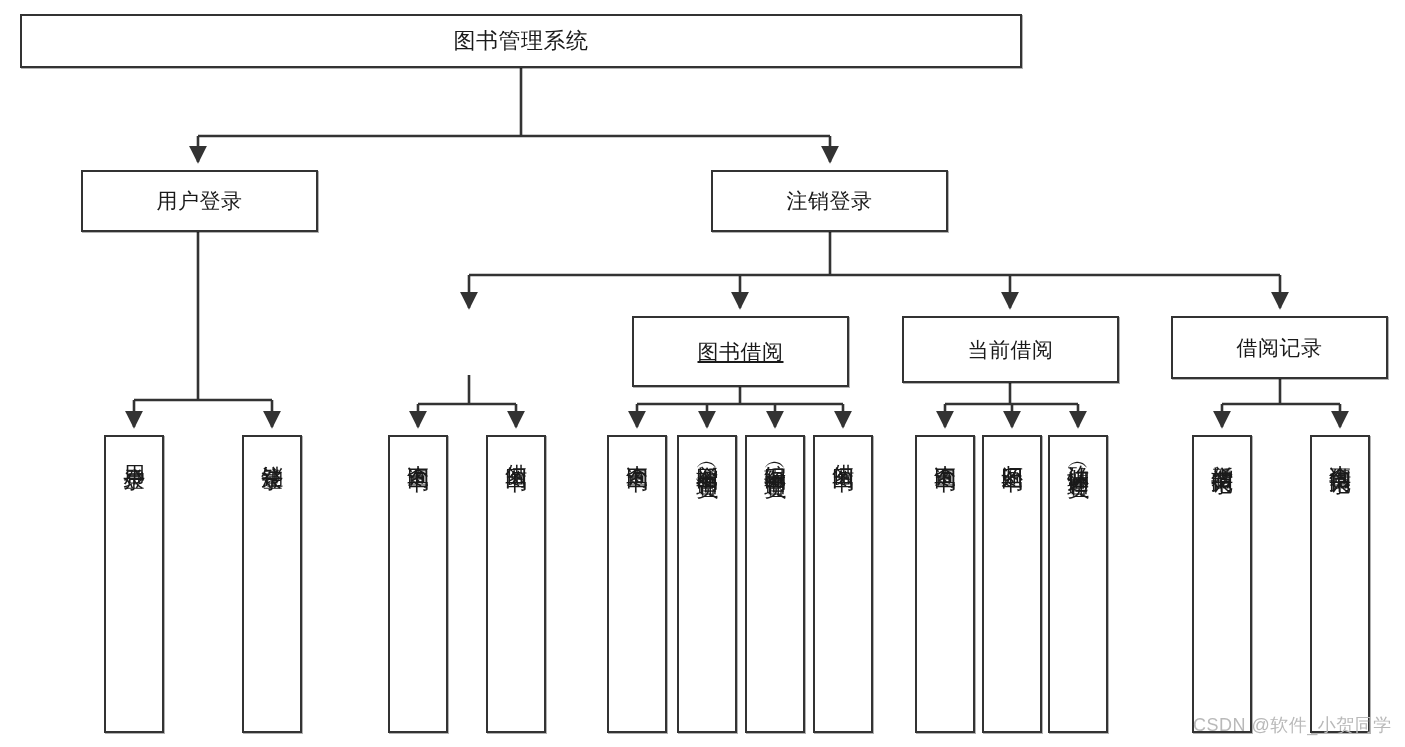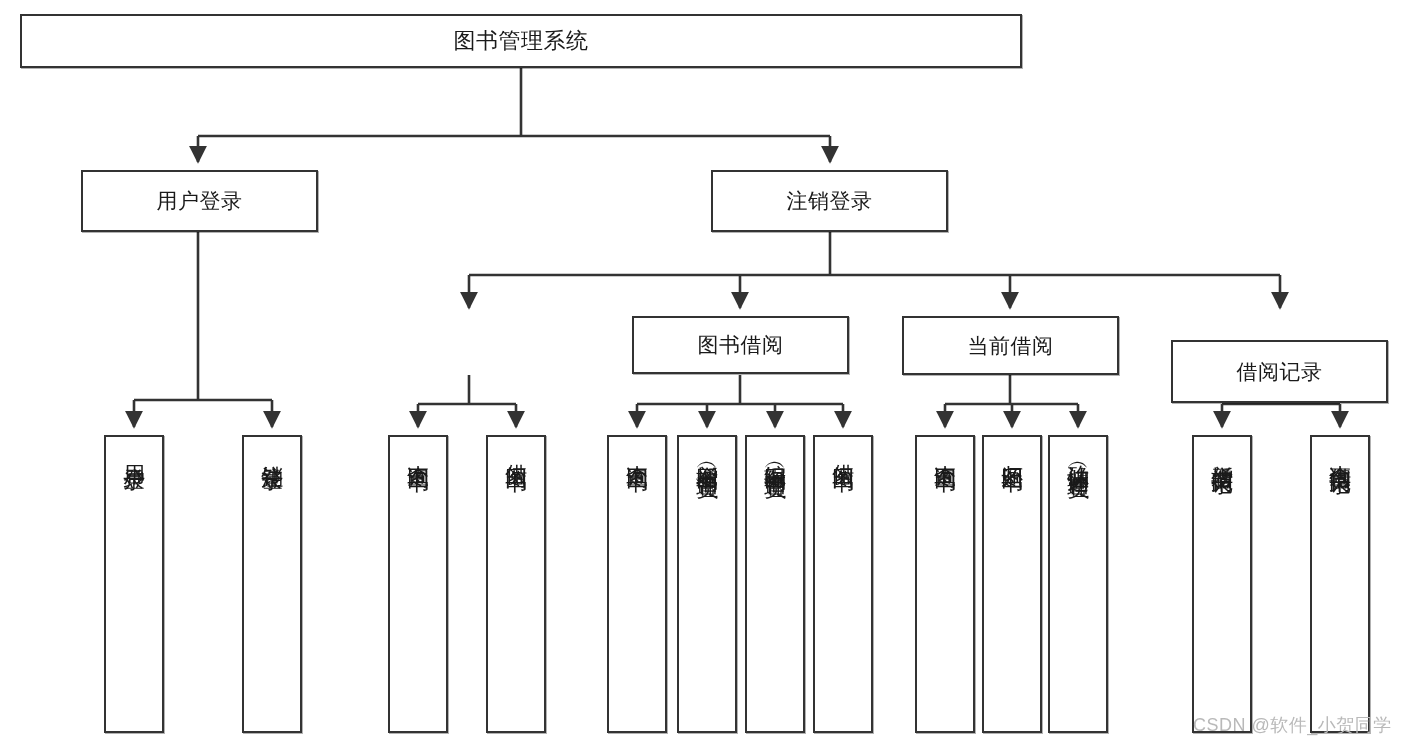--- a/index.html
+++ b/index.html
@@ -127,27 +127,27 @@
     <span class="node-label">图书管理系统</span>
   </div>
 
   <div class="node horiz" style="left:81px; top:170px; width:237px; height:62px;">
     <span class="node-label">用户登录</span>
   </div>
   <div class="node horiz" style="left:711px; top:170px; width:237px; height:62px;">
     <span class="node-label">注销登录</span>
   </div>
 
-  <div class="node horiz" style="left:632px; top:316px; width:217px; height:58px;">
+  <div class="node horiz" style="left:632px; top:316px; width:217px; height:71px;text-decoration:underline;">
     <span class="node-label">图书借阅</span>
   </div>
-  <div class="node horiz" style="left:902px; top:316px; width:217px; height:59px;">
+  <div class="node horiz" style="left:902px; top:316px; width:217px; height:67px;">
     <span class="node-label">当前借阅</span>
   </div>
-  <div class="node horiz" style="left:1171px; top:316px; width:217px; height:63px;margin-top:24px;">
+  <div class="node horiz" style="left:1171px; top:316px; width:217px; height:63px;">
     <span class="node-label">借阅记录</span>
   </div>
 
   <div class="node vert" style="left:104px; top:435px; width:60px; height:298px;">
     <span class="node-label">用户登录</span>
   </div>
   <div class="node vert" style="left:242px; top:435px; width:60px; height:298px;">
     <span class="node-label">注销登录</span>
   </div>
   <div class="node vert" style="left:388px; top:435px; width:60px; height:298px;">

